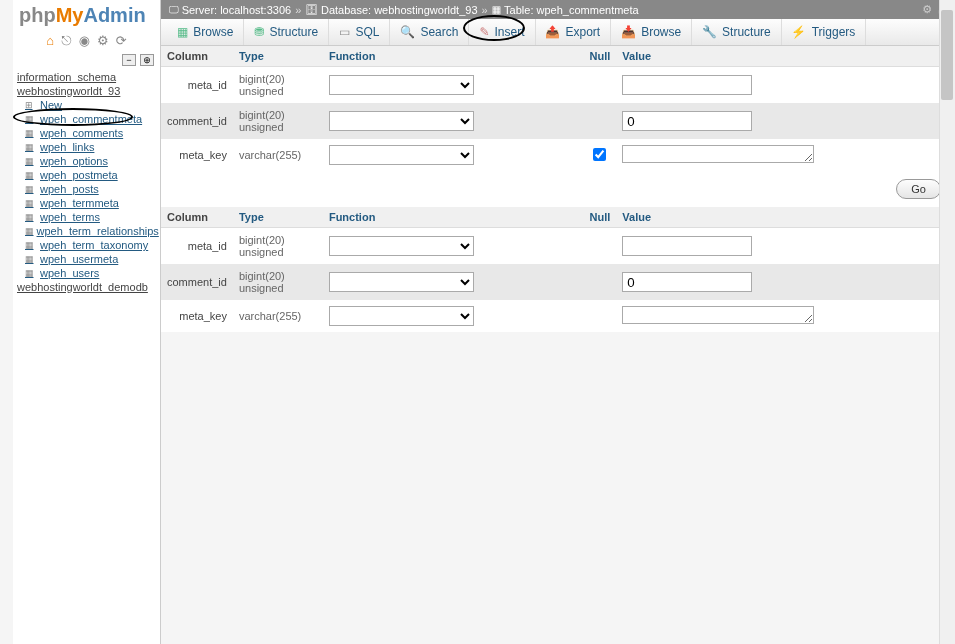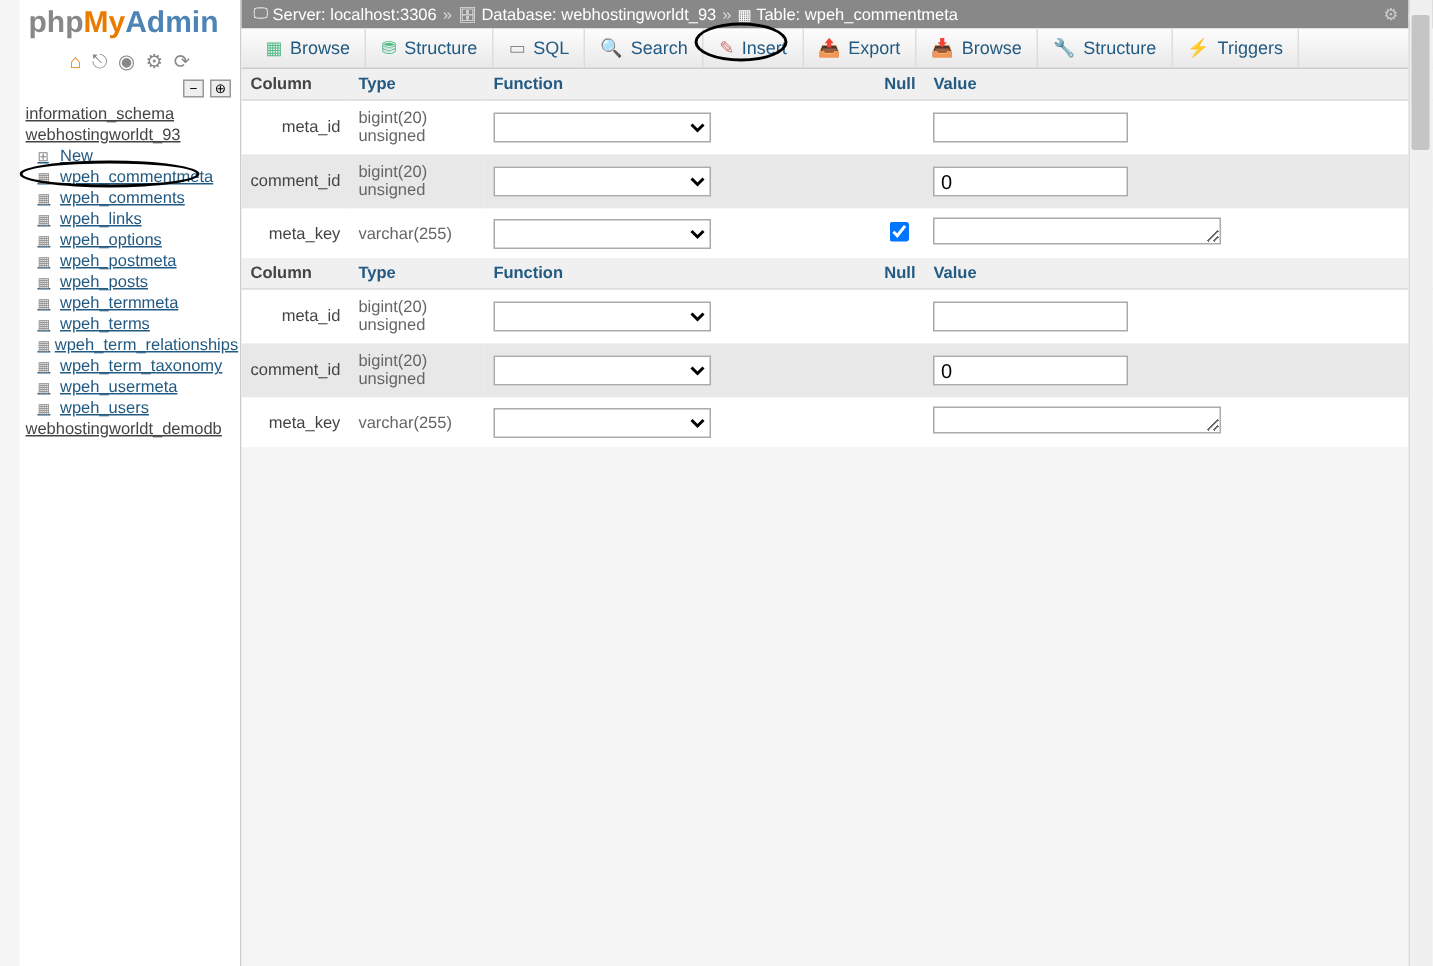--- a/index.html
+++ b/index.html
@@ -231,20 +231,21 @@
             </tr>
             <tr class="odd">
               <td class="col-name">meta_key</td>
               <td class="col-type">varchar(255)</td>
               <td><select class="func"><option></option></select></td>
               <td style="text-align:center"><input type="checkbox" checked="" style=""></td>
               <td><textarea class="valarea-sm" style=""></textarea></td>
             </tr>
           </tbody>
       </table>
+      <div class="go-row"><button class="go-btn">Go</button></div>
       <table class="ins-table">
         <thead>
             <tr>
           <th class="col-h">Column</th>
           <th>Type</th>
           <th>Function</th>
           <th style="width:30px">Null</th>
           <th>Value</th>
         </tr>
           </thead>

